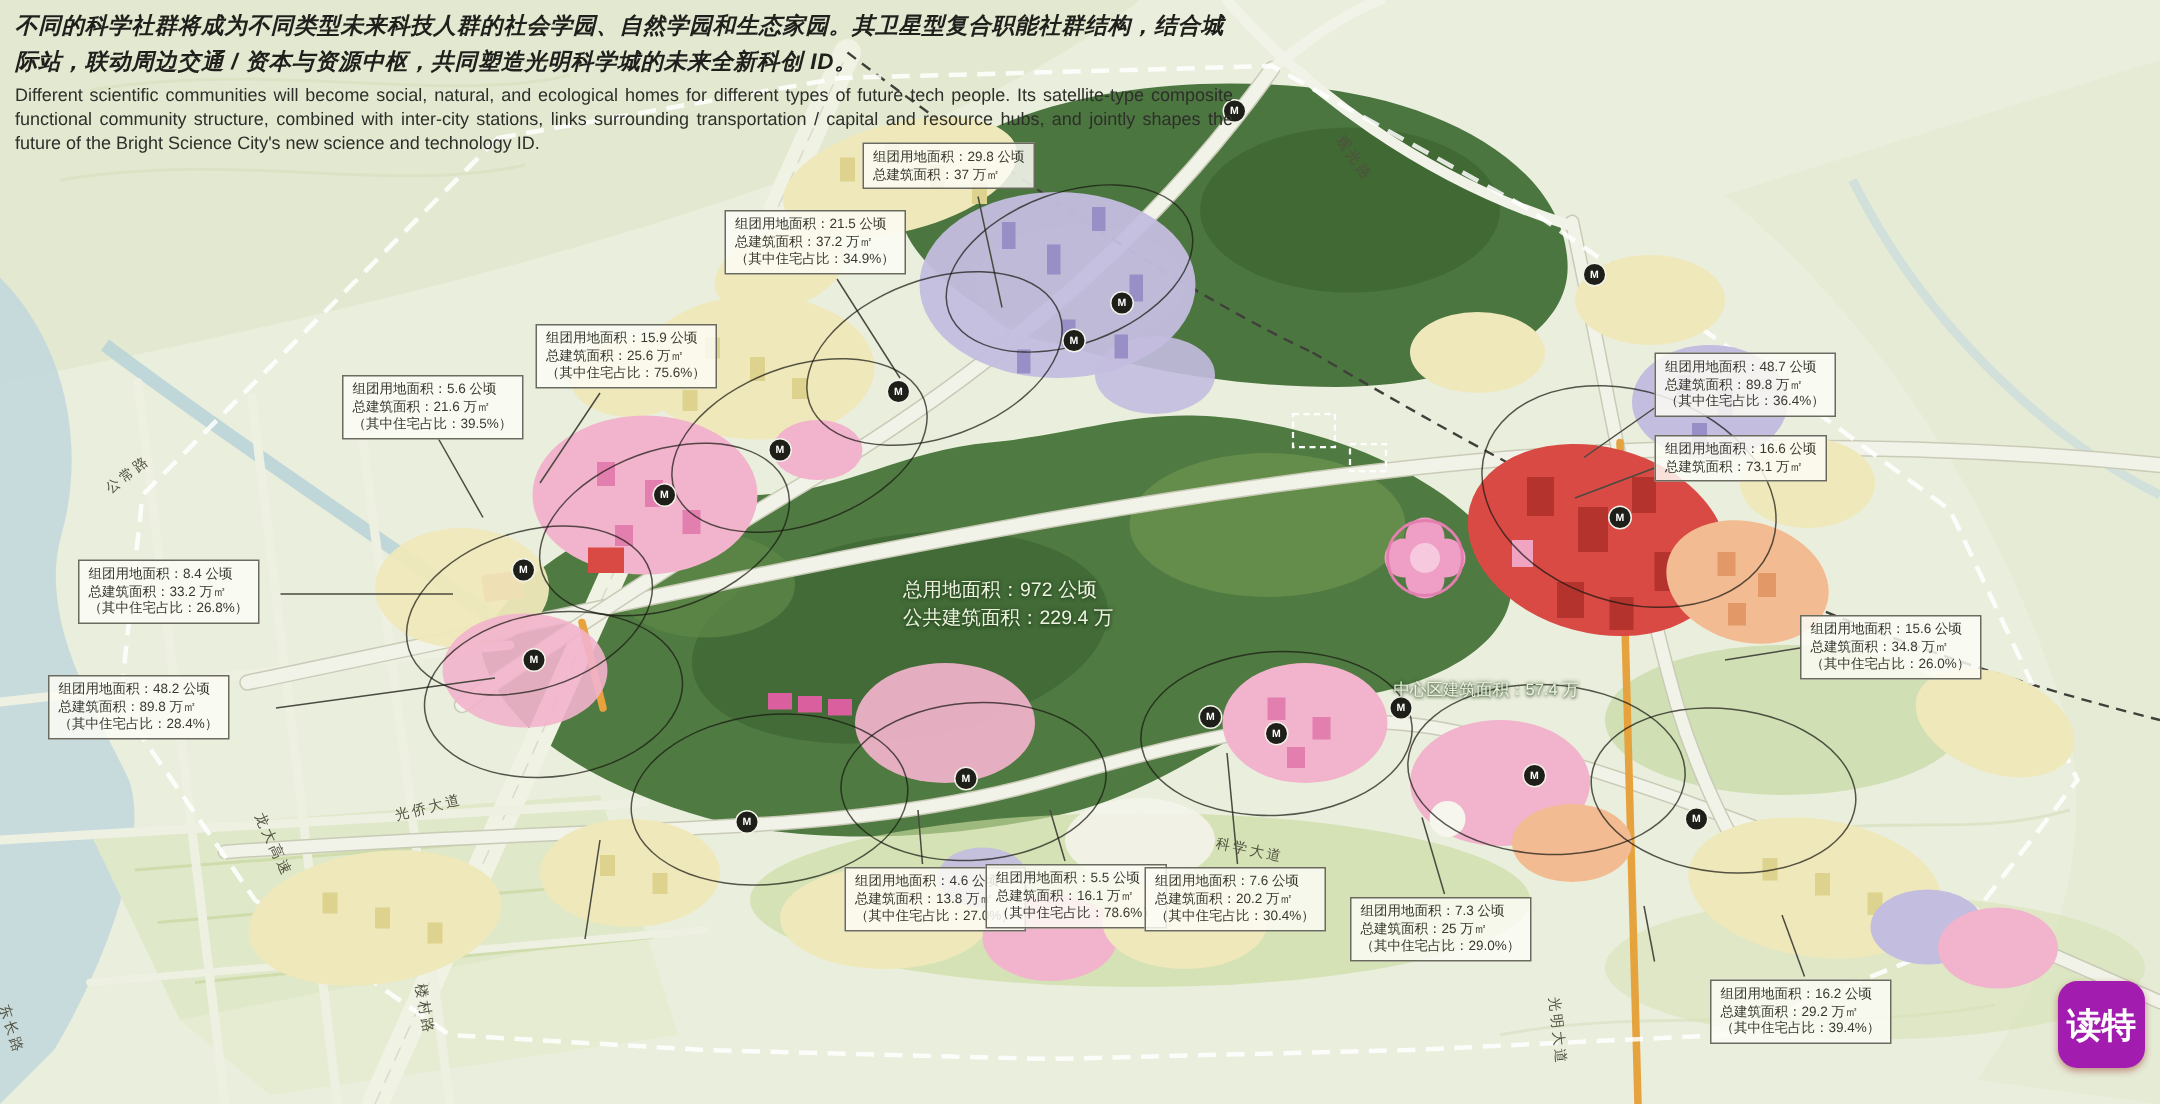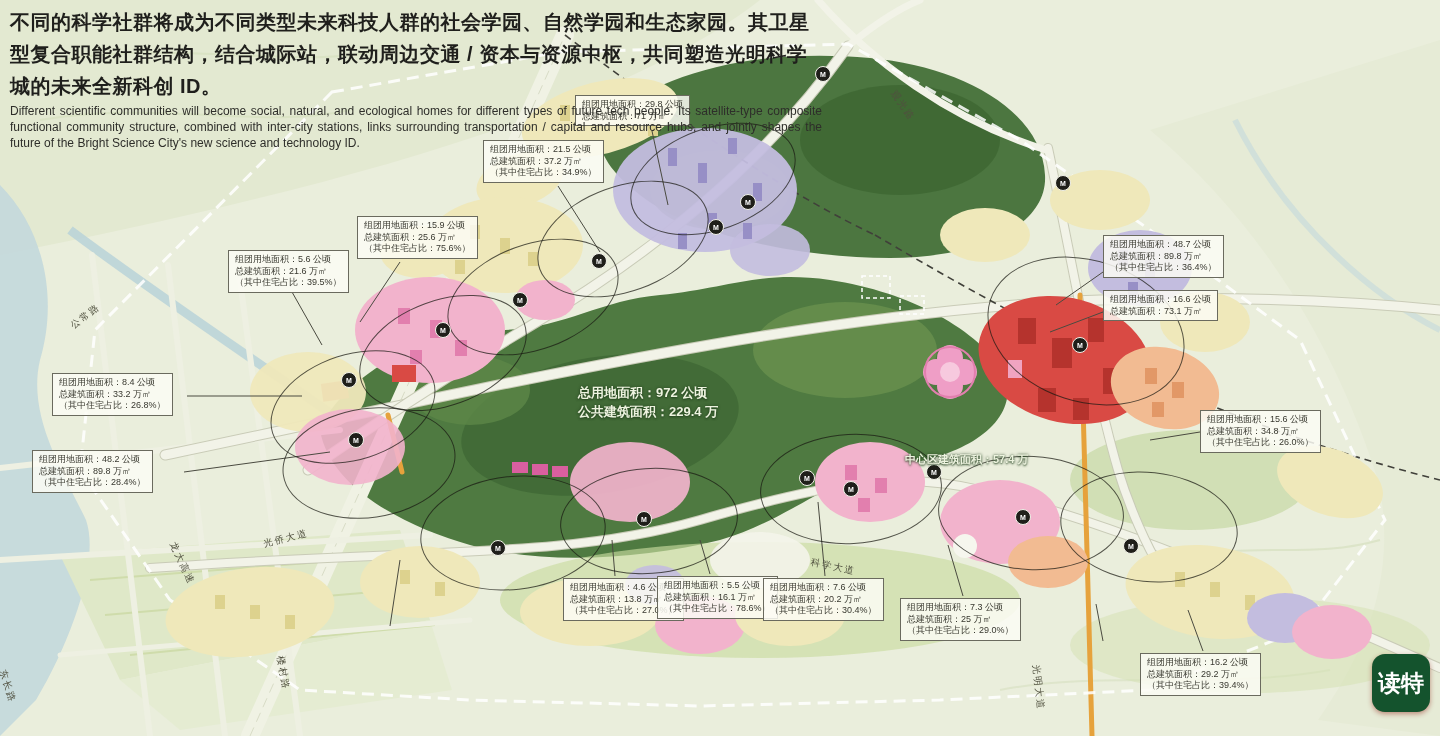--- a/index.html
+++ b/index.html
@@ -1,43 +1,43 @@
 <!DOCTYPE html>
 <html><head>
 <meta charset="utf-8">
 <style>
   html,body{margin:0;padding:0;background:#d8dcc8;}
   .stage{position:relative;width:1440px;height:736px;overflow:hidden;
          background:#eaeedc;font-family:"Liberation Sans","DejaVu Sans",sans-serif;}
   .map-bg{position:absolute;left:0;top:0;z-index:0;}
 
   .header{position:absolute;left:10px;top:6px;width:812px;z-index:8;}
-  .header .zh{font-size:20px;font-weight:bold;color:#1f1f1c;line-height:1.6;letter-spacing:.5px;}
+  .header .zh{font-size:15px;font-weight:bold;color:#1f1f1c;line-height:1.6;letter-spacing:.5px;font-style:italic;}
   .header .en{margin-top:2px;font-size:12px;color:#2e2e2a;line-height:1.32;text-align:justify;}
 
   .callout{position:absolute;background:rgba(252,252,245,.85);border:1px solid #6a6a5e;
            padding:3px 6px;font-size:9px;line-height:1.3;color:#38382f;white-space:nowrap;z-index:6;}
   .callout span{display:block;}
 
   .ellipse{position:absolute;border:1.4px solid rgba(25,25,18,.72);border-radius:50%;z-index:4;}
 
   .station{position:absolute;width:14px;height:14px;background:#1f1f1a;border:1.5px solid #f3f3ea;
            border-radius:50%;color:#fff;font-size:7px;font-weight:bold;display:flex;align-items:center;
            justify-content:center;z-index:5;transform:translate(-50%,-50%);}
 
   .road-label{position:absolute;font-size:9.5px;color:#50503f;z-index:5;letter-spacing:2px;
               transform-origin:left top;white-space:nowrap;}
 
-  .center-label{position:absolute;color:#edf3df;font-weight:bold;z-index:5;
-                text-shadow:0 0 3px rgba(35,65,30,.9),0 1px 2px rgba(35,65,30,.8);white-space:nowrap;}
+  .center-label{position:absolute;color:#edf3df;font-weight:normal;z-index:5;
+                text-shadow:0 0 3px rgba(35,65,30,.9),0 1px 2px rgba(35,65,30,.8);white-space:nowrap;margin-left:24px;}
   .center-label.big{font-size:13px;line-height:1.45;}
   .center-label.small{font-size:11px;}
 
   .watermark{position:absolute;right:10px;bottom:24px;display:flex;align-items:center;gap:8px;z-index:9;}
-  .wm-badge{width:58px;height:58px;background:#14532d;border-radius:13px;color:#fff;font-size:23px;
+  .wm-badge{width:58px;height:58px;background:#a21caf;border-radius:13px;color:#fff;font-size:23px;
             font-weight:bold;display:flex;align-items:center;justify-content:center;
             box-shadow:0 2px 5px rgba(140,25,15,.45);text-align:center;}
   .wm-text{font-size:44px;font-weight:bold;letter-spacing:3px;color:rgba(255,255,255,.22);
            -webkit-text-stroke:2px rgba(205,55,42,.8);text-shadow:0 0 1px rgba(205,55,42,.5);}
 </style>
 </head>
 <body>
 
 <div class="stage">
 
@@ -278,21 +278,21 @@
   <div class="station" style="left:1080px;top:345px">M</div>
   <div class="station" style="left:1063px;top:183px">M</div>
 
   <div class="header">
     <div class="zh">不同的科学社群将成为不同类型未来科技人群的社会学园、自然学园和生态家园。其卫星型复合职能社群结构，结合城际站，联动周边交通 / 资本与资源中枢，共同塑造光明科学城的未来全新科创 ID。</div>
     <div class="en">Different scientific communities will become social, natural, and ecological homes for different types of future tech people. Its satellite-type composite functional community structure, combined with inter-city stations, links surrounding transportation / capital and resource hubs, and jointly shapes the future of the Bright Science City's new science and technology ID.</div>
   </div>
 
   <div class="callout" style="left:575px;top:95px">
     <span>组团用地面积：29.8 公顷</span>
-    <span>总建筑面积：71 万㎡</span>
+    <span>总建筑面积：37 万㎡</span>
   </div>
   <div class="callout" style="left:483px;top:140px">
     <span>组团用地面积：21.5 公顷</span>
     <span>总建筑面积：37.2 万㎡</span>
     <span>（其中住宅占比：34.9%）</span>
   </div>
   <div class="callout" style="left:357px;top:216px">
     <span>组团用地面积：15.9 公顷</span>
     <span>总建筑面积：25.6 万㎡</span>
     <span>（其中住宅占比：75.6%）</span>

